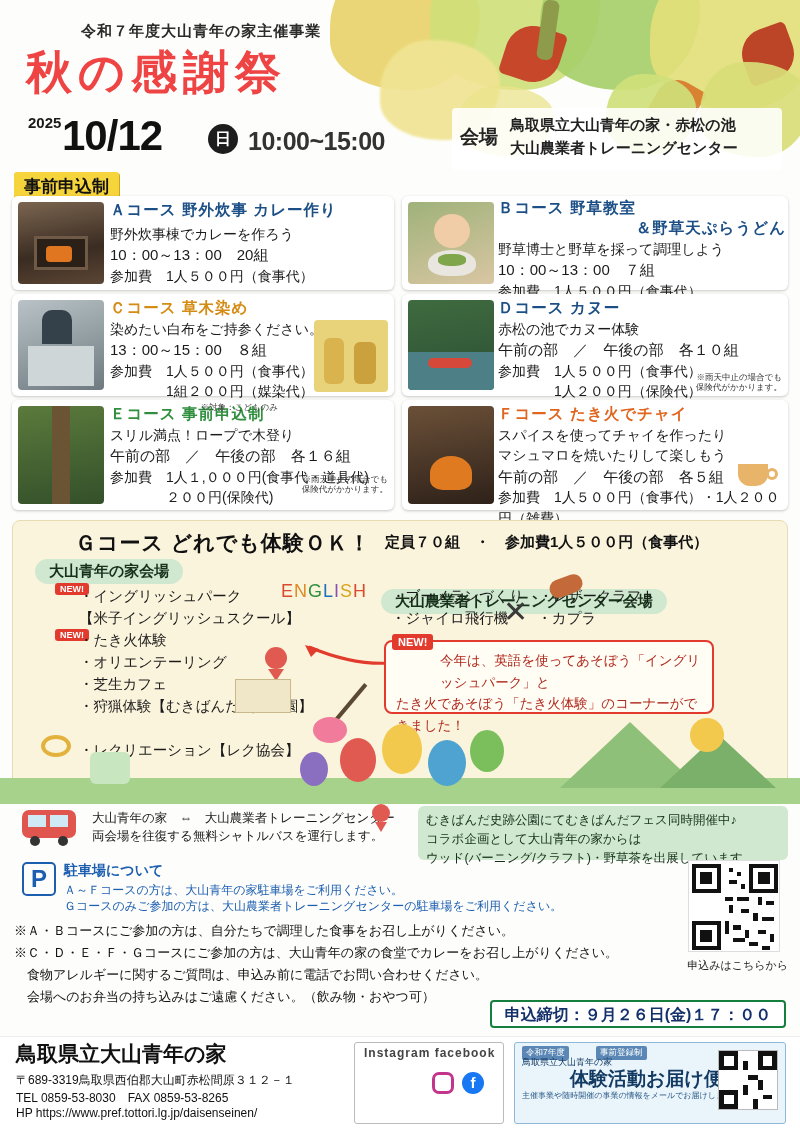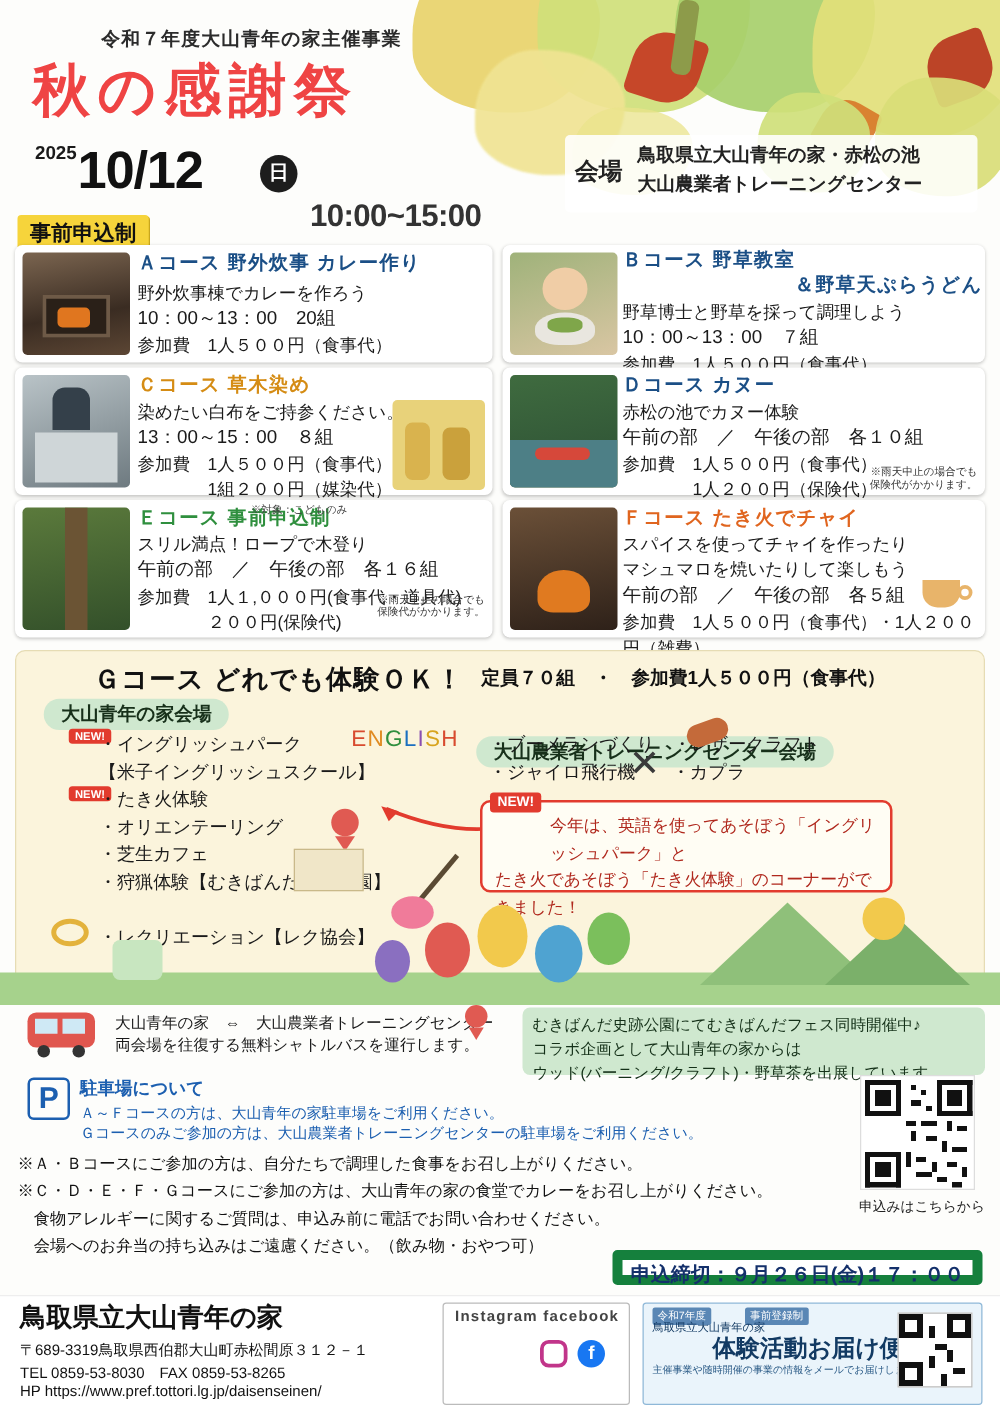--- a/index.html
+++ b/index.html
@@ -30,21 +30,21 @@
     font-size:46px; font-weight:bold; letter-spacing:6px;
     font-family:"DejaVu Serif", serif; color:#ef4444;
     text-shadow: 0 0 3px #fff, 0 0 6px #fff;
   }
   .year { position:absolute; left:28px; top:114px; font-size:15px; font-weight:bold; color:#1a1a1a;}
   .dateline { position:absolute; left:62px; top:112px; font-size:42px; font-weight:bold; color:#111; letter-spacing:-1px;}
   .sunmark {
     position:absolute; left:208px; top:124px; width:30px; height:30px; border-radius:50%;
     background:#1d1d1d; color:#fff; font-size:16px; text-align:center; line-height:30px; font-weight:bold;
   }
-  .timeline { position:absolute; left:248px; top:127px; font-size:25px; font-weight:bold; color:#333; letter-spacing:-.5px;margin-top:32px;}
+  .timeline { position:absolute; left:248px; top:127px; font-size:25px; font-weight:bold; color:#333; letter-spacing:-.5px;}
 
   
   .venuebox {
     position:absolute; left:452px; top:108px; width:330px; height:62px;
     background:rgba(255,255,255,.88); border-radius:4px; padding:6px 8px 6px 58px;
   }
   .venuebox .vlabel {
     position:absolute; left:8px; top:16px; font-size:19px; font-weight:bold; color:#222;
   }
   .venuebox .vline { font-size:15px; font-weight:bold; color:#222; line-height:1.5; }
@@ -103,21 +103,21 @@
   .ptitle { position:absolute; left:64px; top:862px; font-size:14px; font-weight:bold; color:#1c5fb0;}
   .pline  { position:absolute; left:64px; font-size:12px; color:#1c5fb0; }
 
   .note { position:absolute; font-size:13px; color:#111; }
 
   
   .qrbox { position:absolute; right:20px; top:860px; width:92px; height:92px; background:#fff; padding:3px; border:1px solid #ddd;}
   .qrcap { position:absolute; right:12px; top:958px; font-size:11px; color:#222; }
   .deadline {
     position:absolute; left:490px; top:1000px; width:296px; height:28px;
-    border:8px solid #15803d; border-radius:4px; color:#14306b; font-weight:bold;
+    border:2px solid #15803d; border-radius:4px; color:#14306b; font-weight:bold;
     font-size:16px; text-align:center; line-height:25px; background:#fff;
   }
 
   
   .footer { position:absolute; left:0; top:1036px; width:800px; height:96px; background:#fff; border-top:1px solid #eee;}
   .forg { position:absolute; left:16px; top:1040px; font-size:21px; font-weight:bold; color:#111; }
   .faddr { position:absolute; left:16px; font-size:12px; color:#111; }
   .snsbox { position:absolute; left:354px; top:1042px; width:150px; height:82px; border:1px solid #bbb; border-radius:3px;}
   .snslabel { position:absolute; left:364px; top:1046px; font-size:12px; letter-spacing:1px; color:#444; font-weight:bold;}
   .mailbox { position:absolute; left:514px; top:1042px; width:272px; height:82px; border:1px solid #8fb8d8; border-radius:3px; background:#eaf4fb;}

